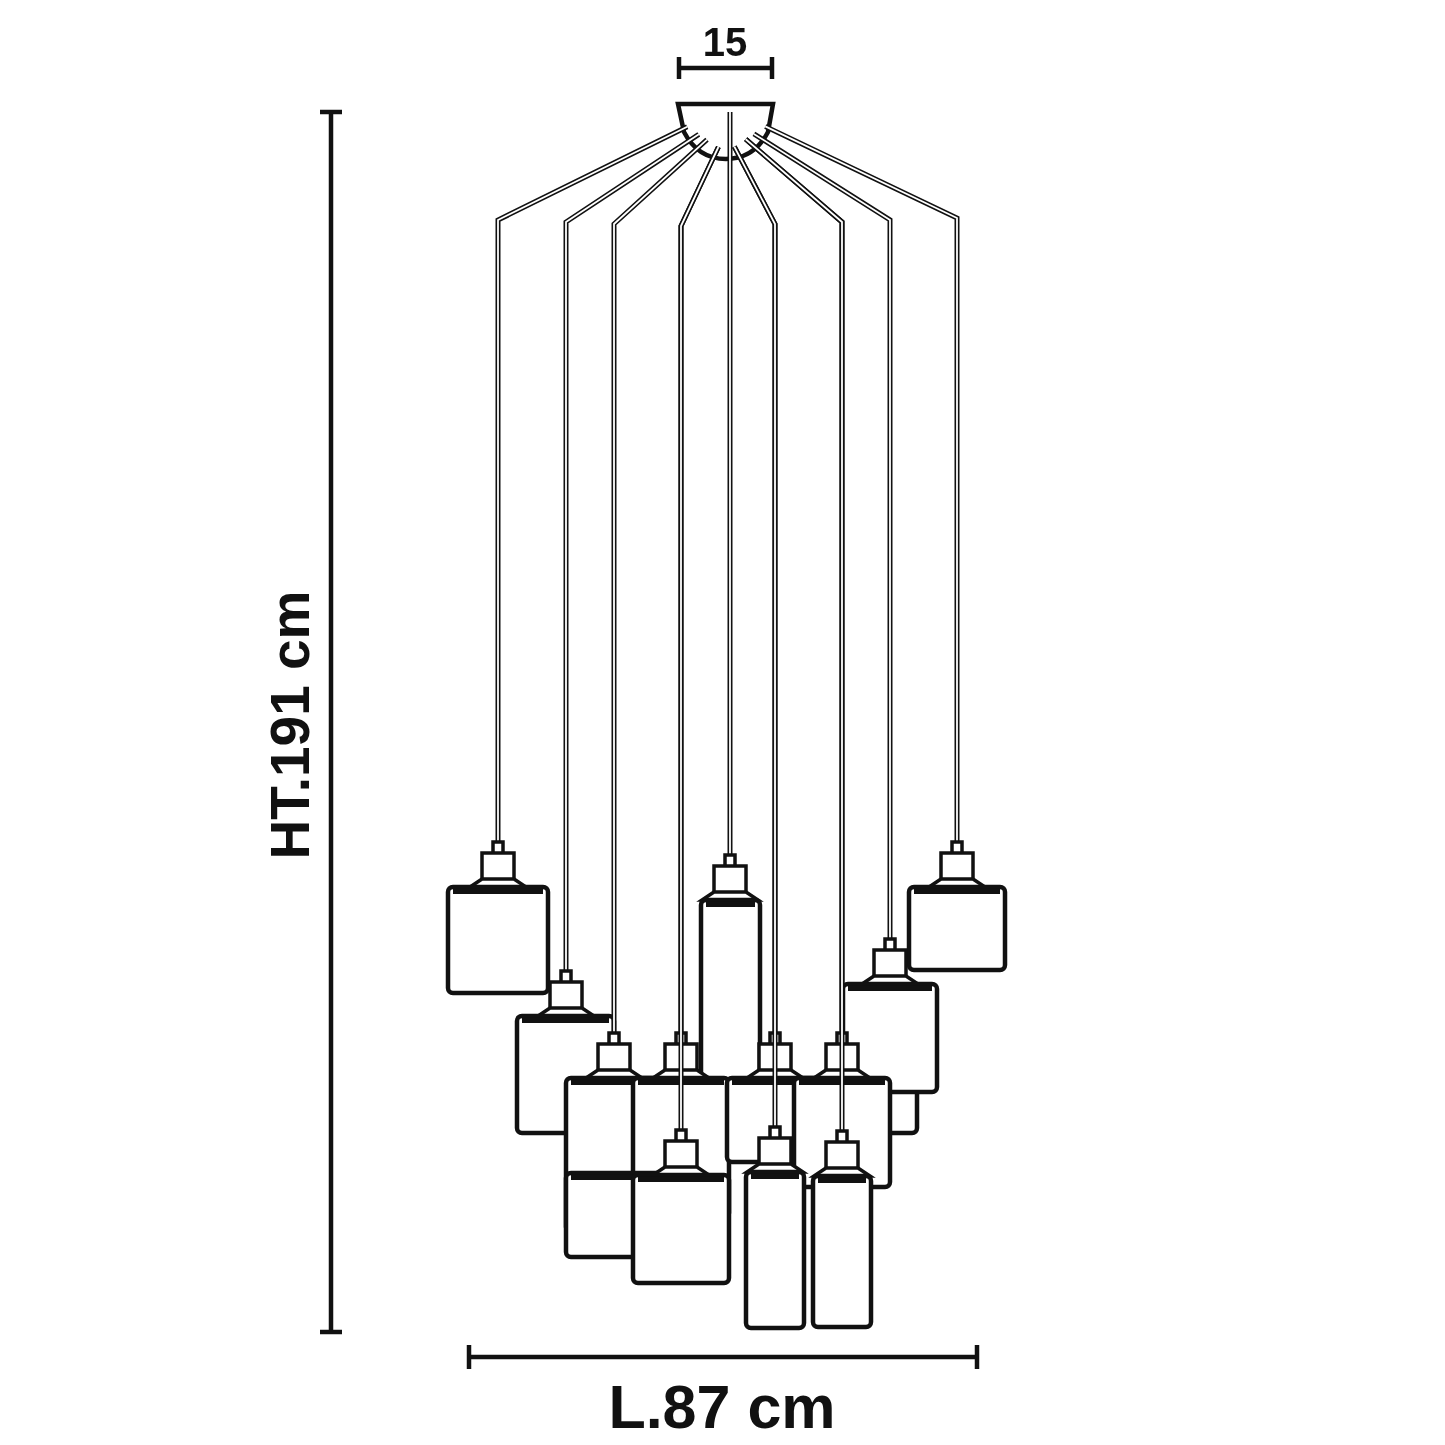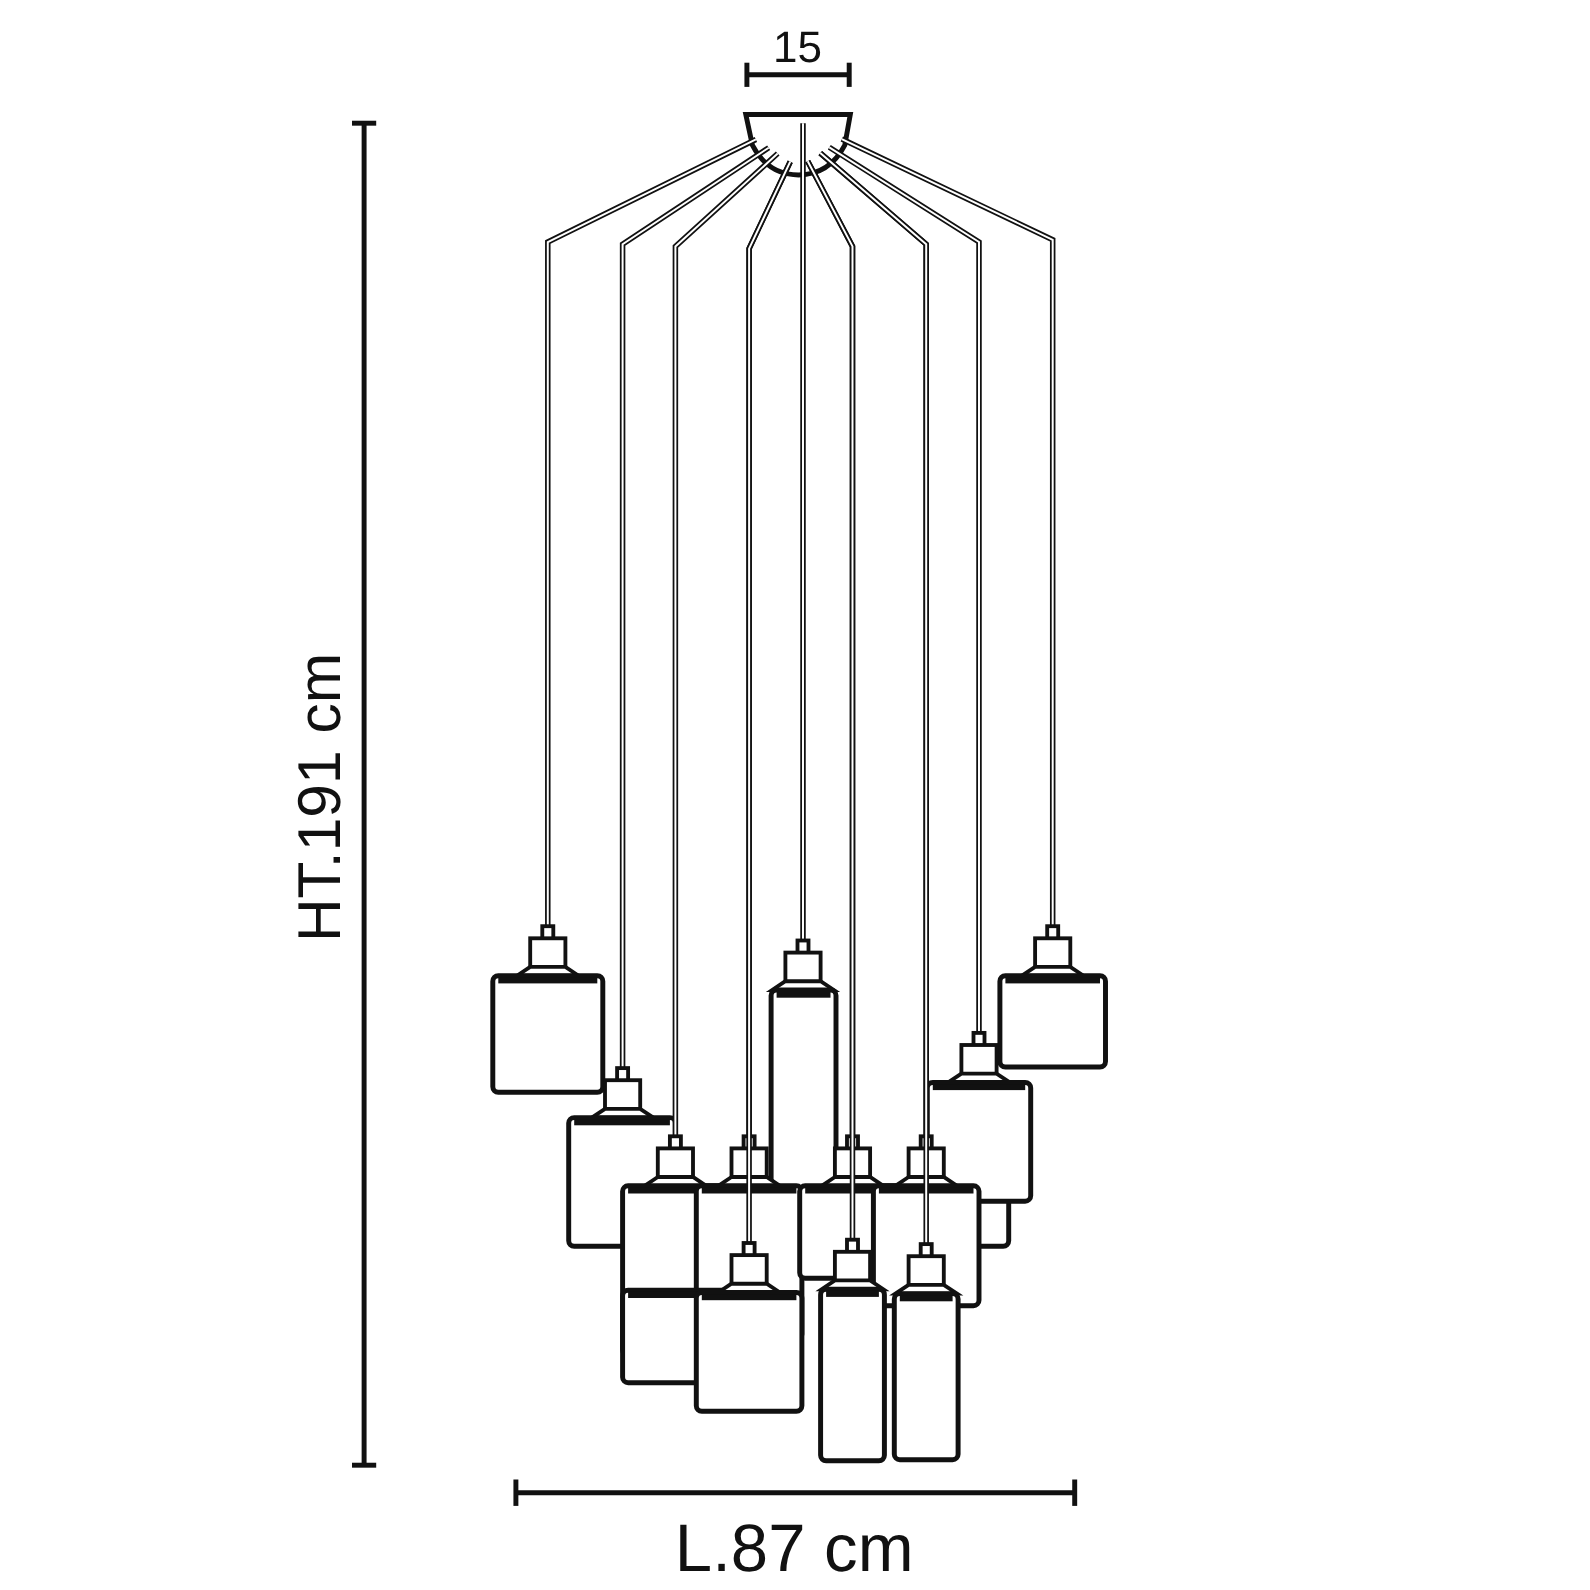--- a/index.html
+++ b/index.html
@@ -2,20 +2,21 @@
 <html><head>
 <meta charset="utf-8">
 <style>
   html, body { margin: 0; padding: 0; background: #ffffff; }
   .figure {
     position: relative;
     width: 1445px;
     height: 1445px;
     background: #ffffff;
     overflow: hidden;
+    font-weight: bold;
   }
   svg text {
     font-family: "Liberation Sans", sans-serif;
     fill: #111111;
   }
   .dim-label-small { font-size: 40px; }
   .dim-label-side  { font-size: 55px; }
   .dim-label-big   { font-size: 61px; }
 </style>
 </head>

